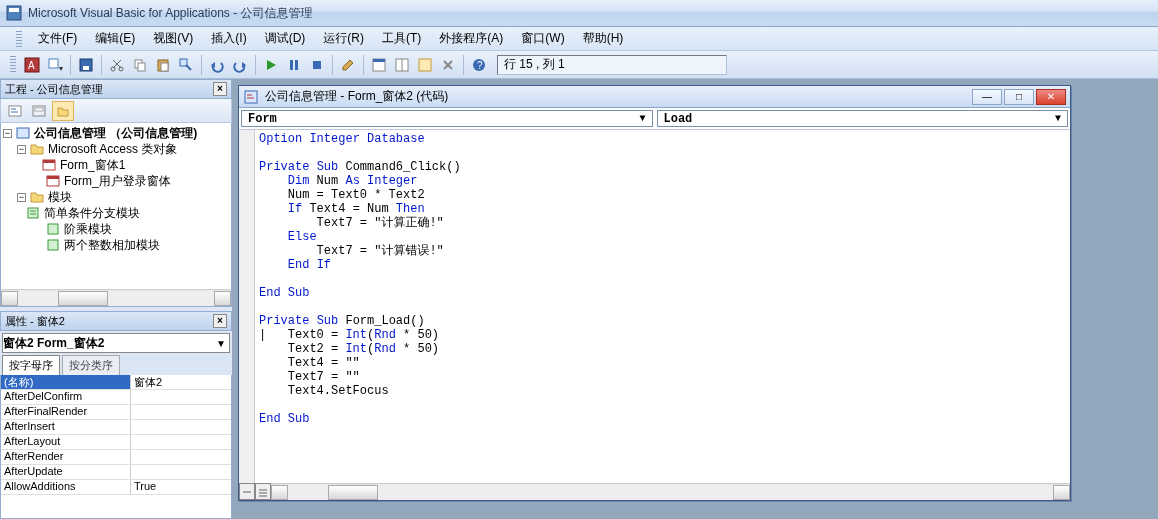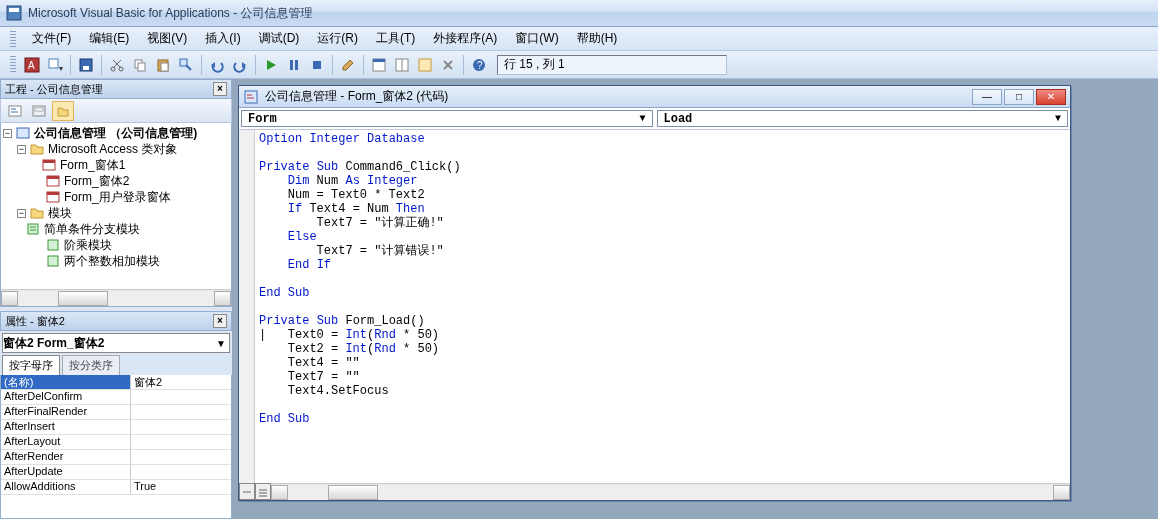--- a/index.html
+++ b/index.html
@@ -28,21 +28,21 @@
 }
 .titlebar .title { color: #2a3b55; }
 
 
 .menubar {
   height: 24px;
   background: linear-gradient(to bottom, #e9f1fb, #d6e4f5);
   border-bottom: 1px solid #b6c8e0;
   display: flex;
   align-items: center;
-  padding-left: 10px;
+  padding-left: 16px;
   gap: 2px;
 }
 .menubar .grip {
   width: 6px; height: 16px; margin-right: 6px;
   background: repeating-linear-gradient(to bottom, #8aa2c4 0 1px, transparent 1px 3px);
 }
 .menubar span.menu-item {
   padding: 3px 8px;
   cursor: default;
 }
@@ -515,29 +515,20 @@
             <span class="lbl">Microsoft Access 类对象</span>
           </div>
           <div class="tree-row" style="padding-left:40px">
             <span class="ticon">
                 <svg width="14" height="14">
                   <rect x="1" y="2" width="12" height="10" fill="#fff" stroke="#b33a3a"></rect>
                   <rect x="1" y="2" width="12" height="3" fill="#b33a3a"></rect>
                 </svg>
               </span>
             <span class="lbl">Form_窗体1</span>
-          </div>
-          <div class="tree-row" style="padding-left:44px">
-            <span class="ticon">
-                <svg width="14" height="14">
-                  <rect x="1" y="2" width="12" height="10" fill="#fff" stroke="#b33a3a"></rect>
-                  <rect x="1" y="2" width="12" height="3" fill="#b33a3a"></rect>
-                </svg>
-              </span>
-            <span class="lbl">Form_窗体2</span>
           </div>
           <div class="tree-row" style="padding-left:44px">
             <span class="ticon">
                 <svg width="14" height="14">
                   <rect x="1" y="2" width="12" height="10" fill="#fff" stroke="#b33a3a"></rect>
                   <rect x="1" y="2" width="12" height="3" fill="#b33a3a"></rect>
                 </svg>
               </span>
             <span class="lbl">Form_用户登录窗体</span>
           </div>

